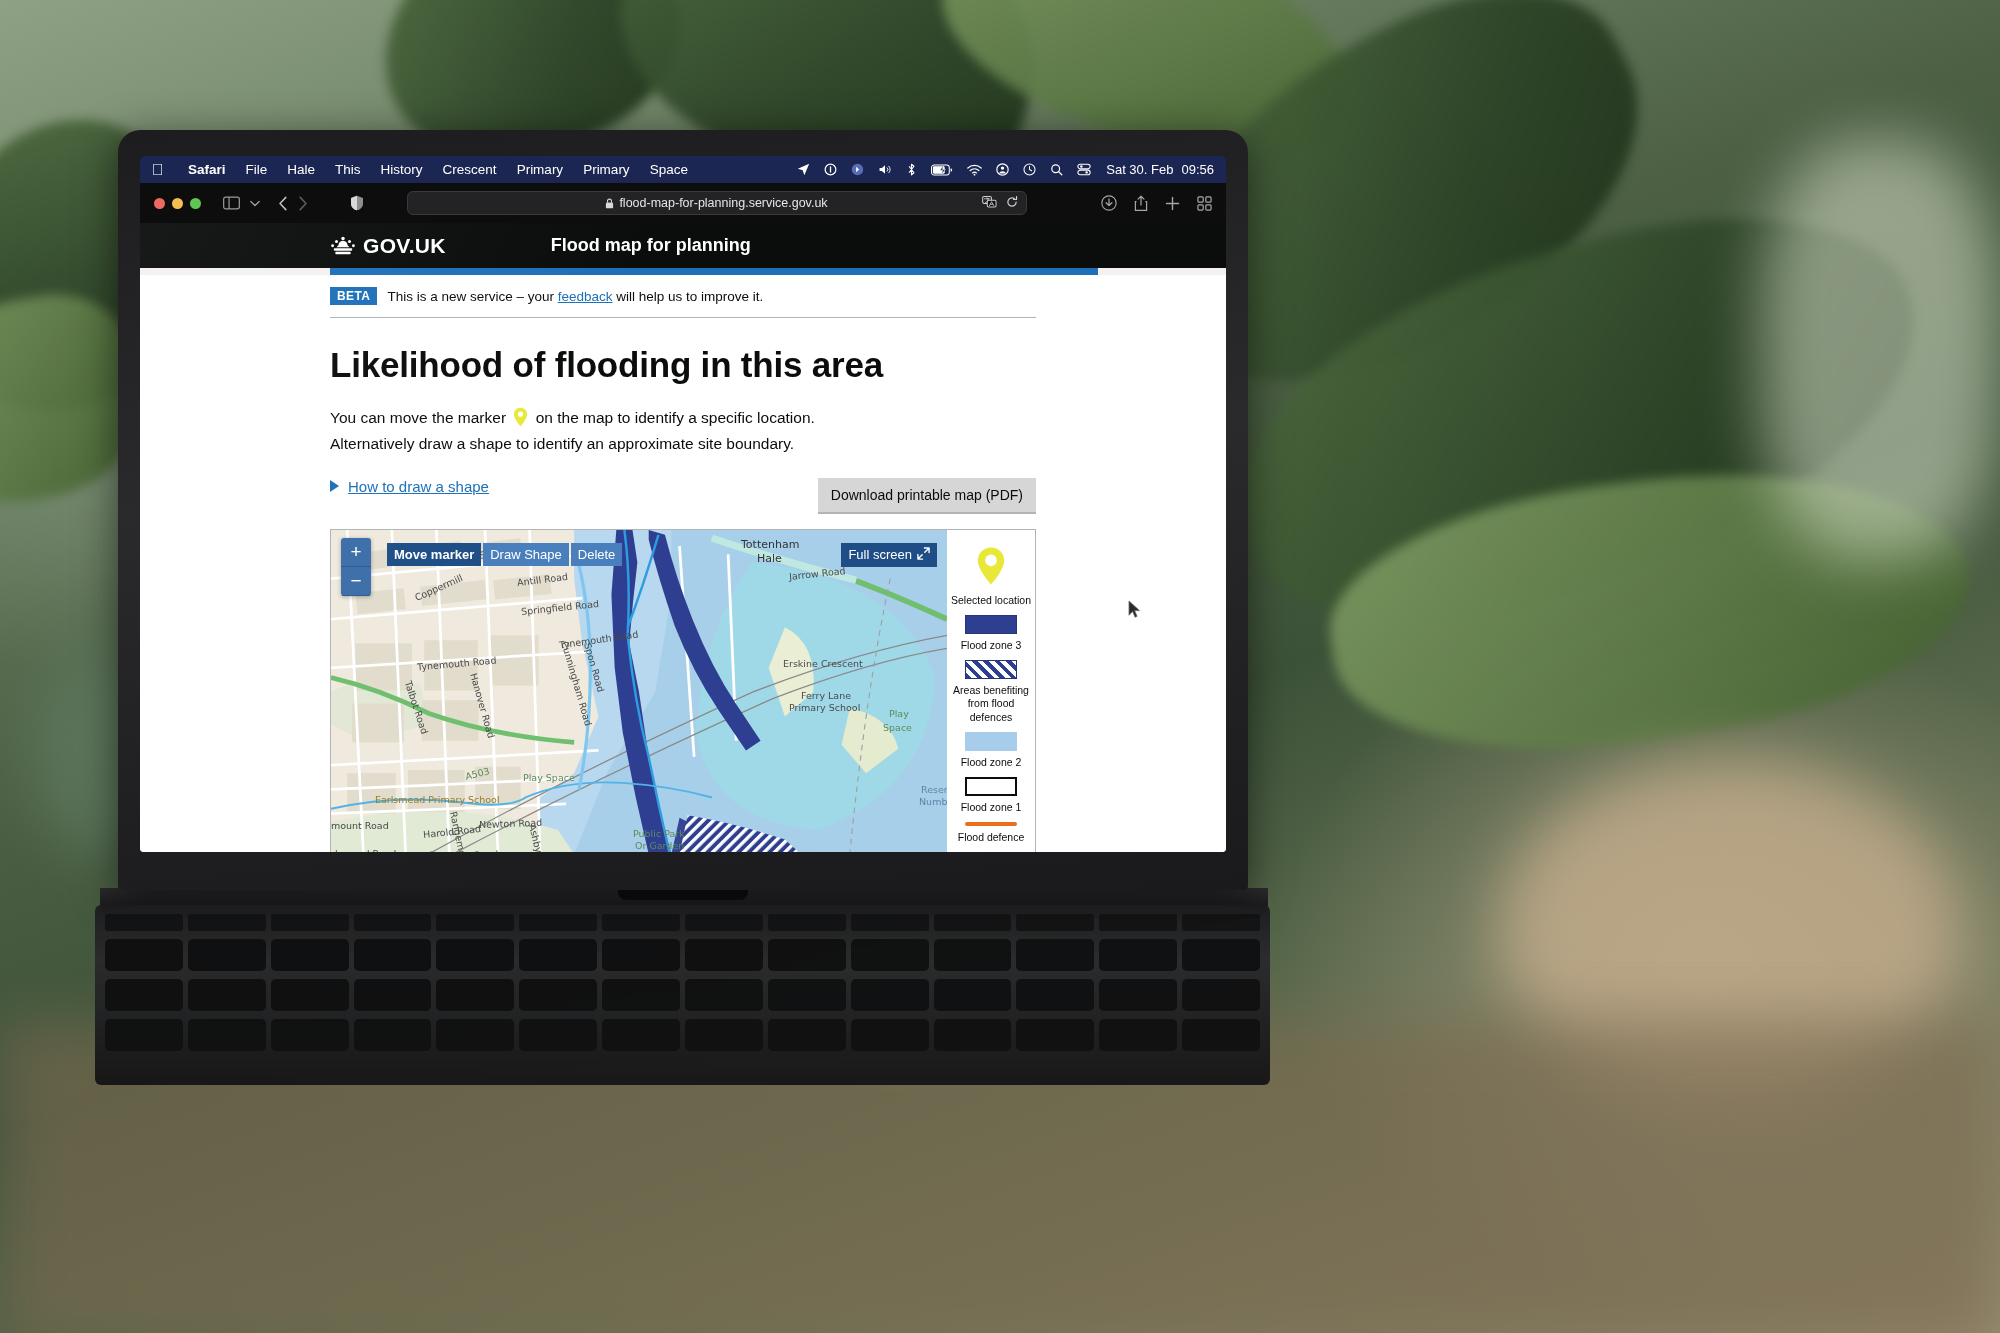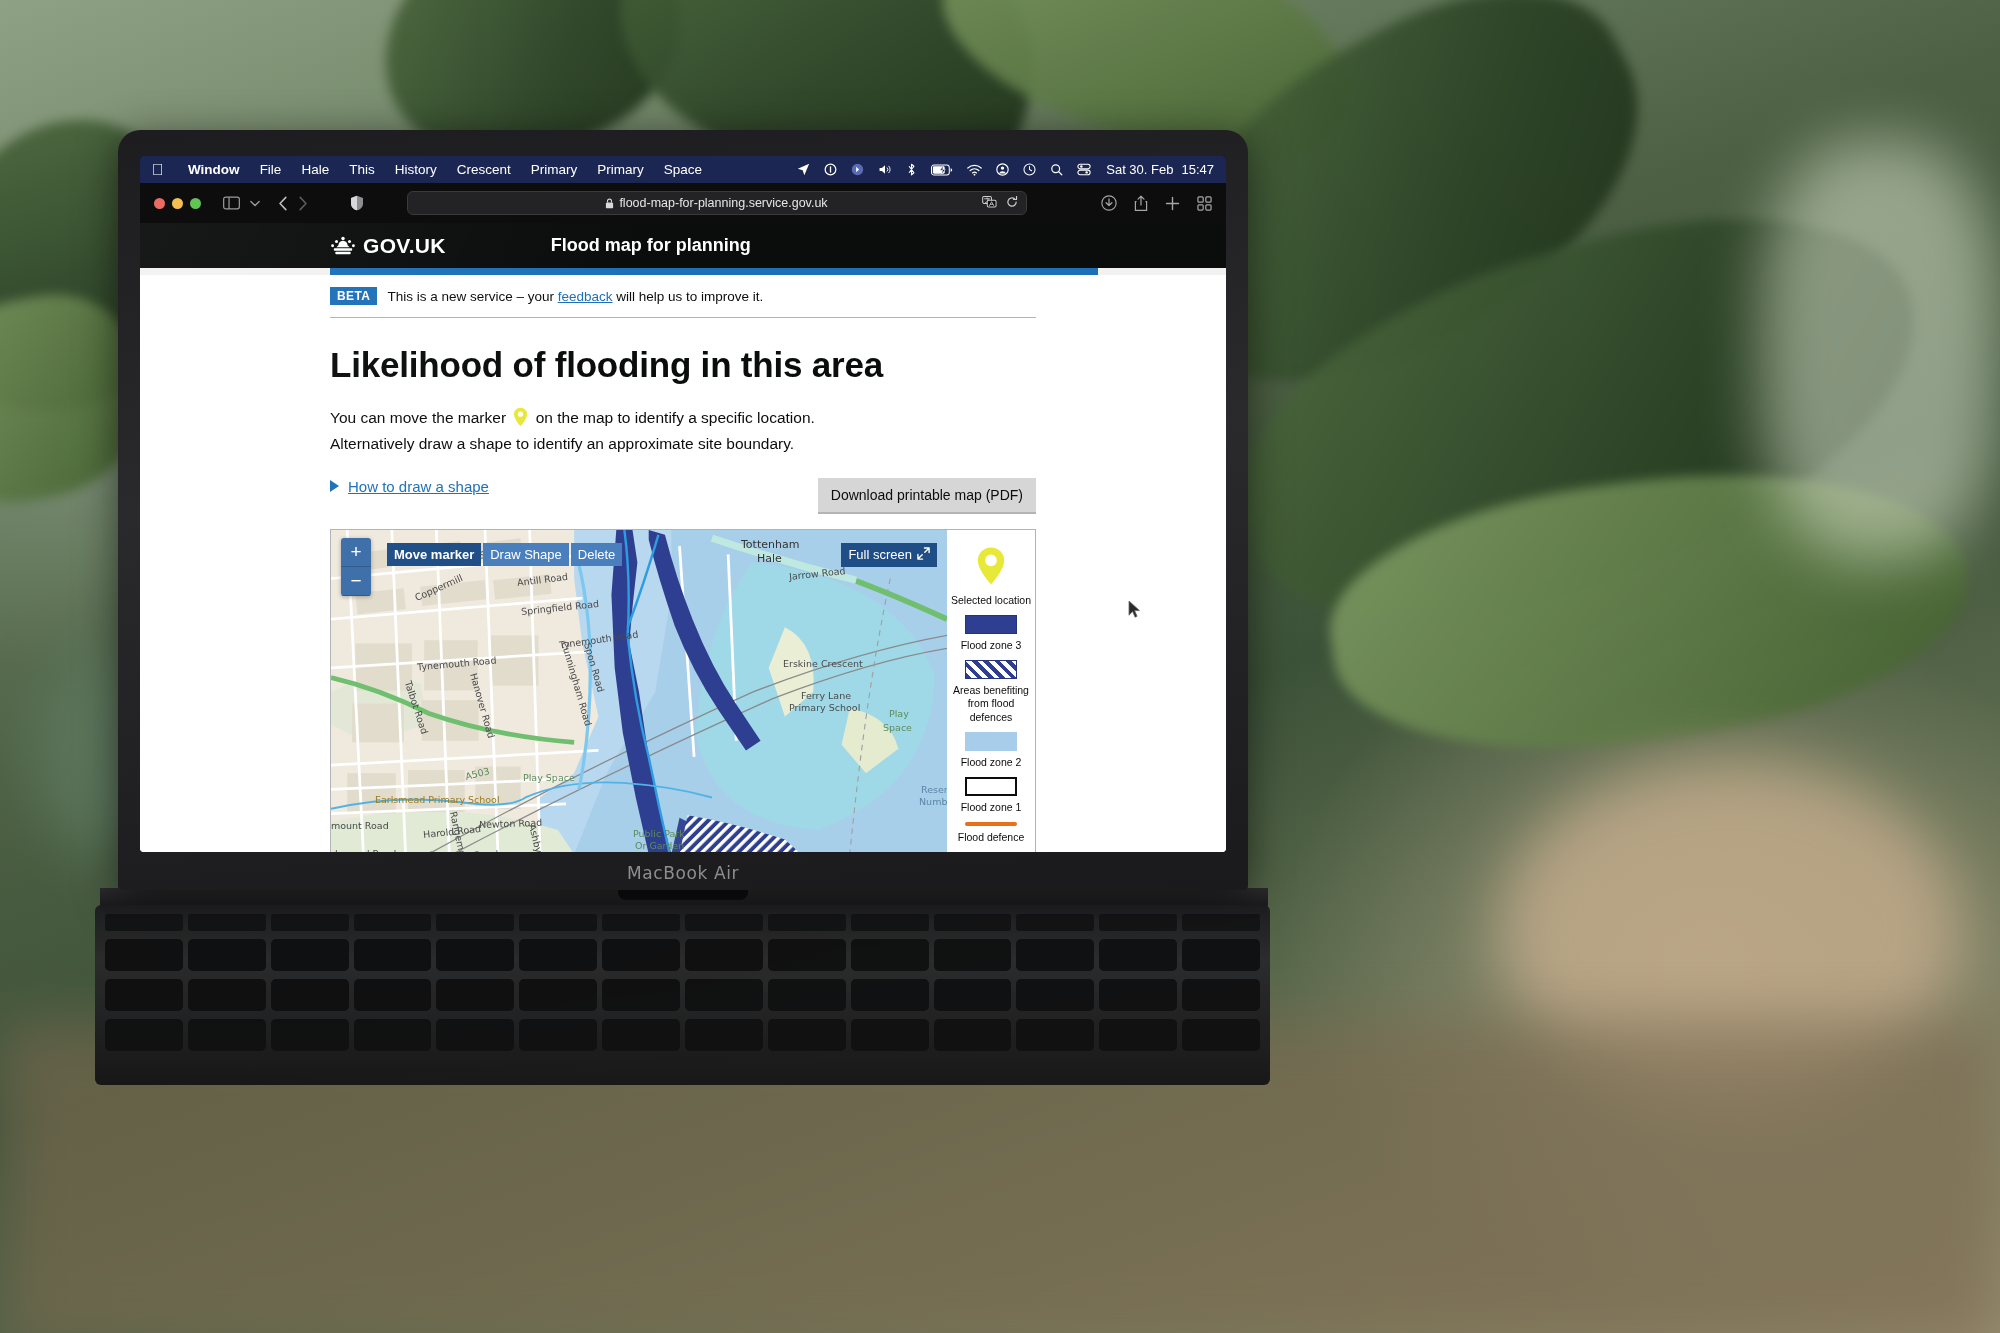--- a/index.html
+++ b/index.html
@@ -287,21 +287,21 @@
 </div>
 
 <div class="laptop">
   <div class="base"></div>
   <div class="notch-dip"></div>
   <div class="lid">
     <div class="screen">
 
       <div class="menubar">
         <div class="apple"></div>
-        <div class="mi bold">Window</div>
+        <div class="mi bold">Safari</div>
         <div class="mi">File</div>
         <div class="mi">Hale</div>
         <div class="mi">This</div>
         <div class="mi">History</div>
         <div class="mi">Crescent</div>
         <div class="mi">Primary</div>
         <div class="mi">Primary</div>
         <div class="mi">Space</div>
         <div class="spacer"></div>
 
@@ -368,21 +368,21 @@
         </div>
         <div class="si">
           <svg width="14" height="13" viewBox="0 0 16 14">
               <rect x="1" y="1" width="14" height="5.3" rx="2.6" fill="none" stroke="#fff" stroke-width="1.2"></rect>
               <circle cx="5" cy="3.6" r="1.4" fill="#fff"></circle>
               <rect x="1" y="7.7" width="14" height="5.3" rx="2.6" fill="none" stroke="#fff" stroke-width="1.2"></rect>
               <circle cx="11" cy="10.3" r="1.4" fill="#fff"></circle>
             </svg>
         </div>
         <div class="clock">Sat 30. Feb</div>
-        <div class="clock">15:47</div>
+        <div class="clock">09:56</div>
       </div>
 
       <div class="toolbar">
         <div class="lights">
           <div class="dot r"></div>
           <div class="dot y"></div>
           <div class="dot g"></div>
         </div>
         <div class="tb-icon">
           <svg width="17" height="14" viewBox="0 0 18 14">
@@ -687,21 +687,20 @@
               <div>Flood defence</div>
 
             </div>
           </div>
 
         </div>
         <div class="glare"></div>
       </div>
 
     </div>
-    <div class="laptop-brand">MacBook Air</div>
   </div>
 </div>
 
 <div class="cursor-arrow">
   <svg width="13" height="19" viewBox="0 0 13 19">
       <path d="M1 1l10.5 9.6H6.6l2.5 5.7-2 .9-2.5-5.7L1 15.2z" fill="#2a2a2a" stroke="#6a6a6a" stroke-width=".8"></path>
     </svg>
 </div>
 
 <div style="position:absolute;left:95px;top:905px;width:1175px;height:180px;background:linear-gradient(180deg,#1c1c1e,#2a2a2c 30%,#151517);border-radius:6px;overflow:hidden;opacity:.96;">

